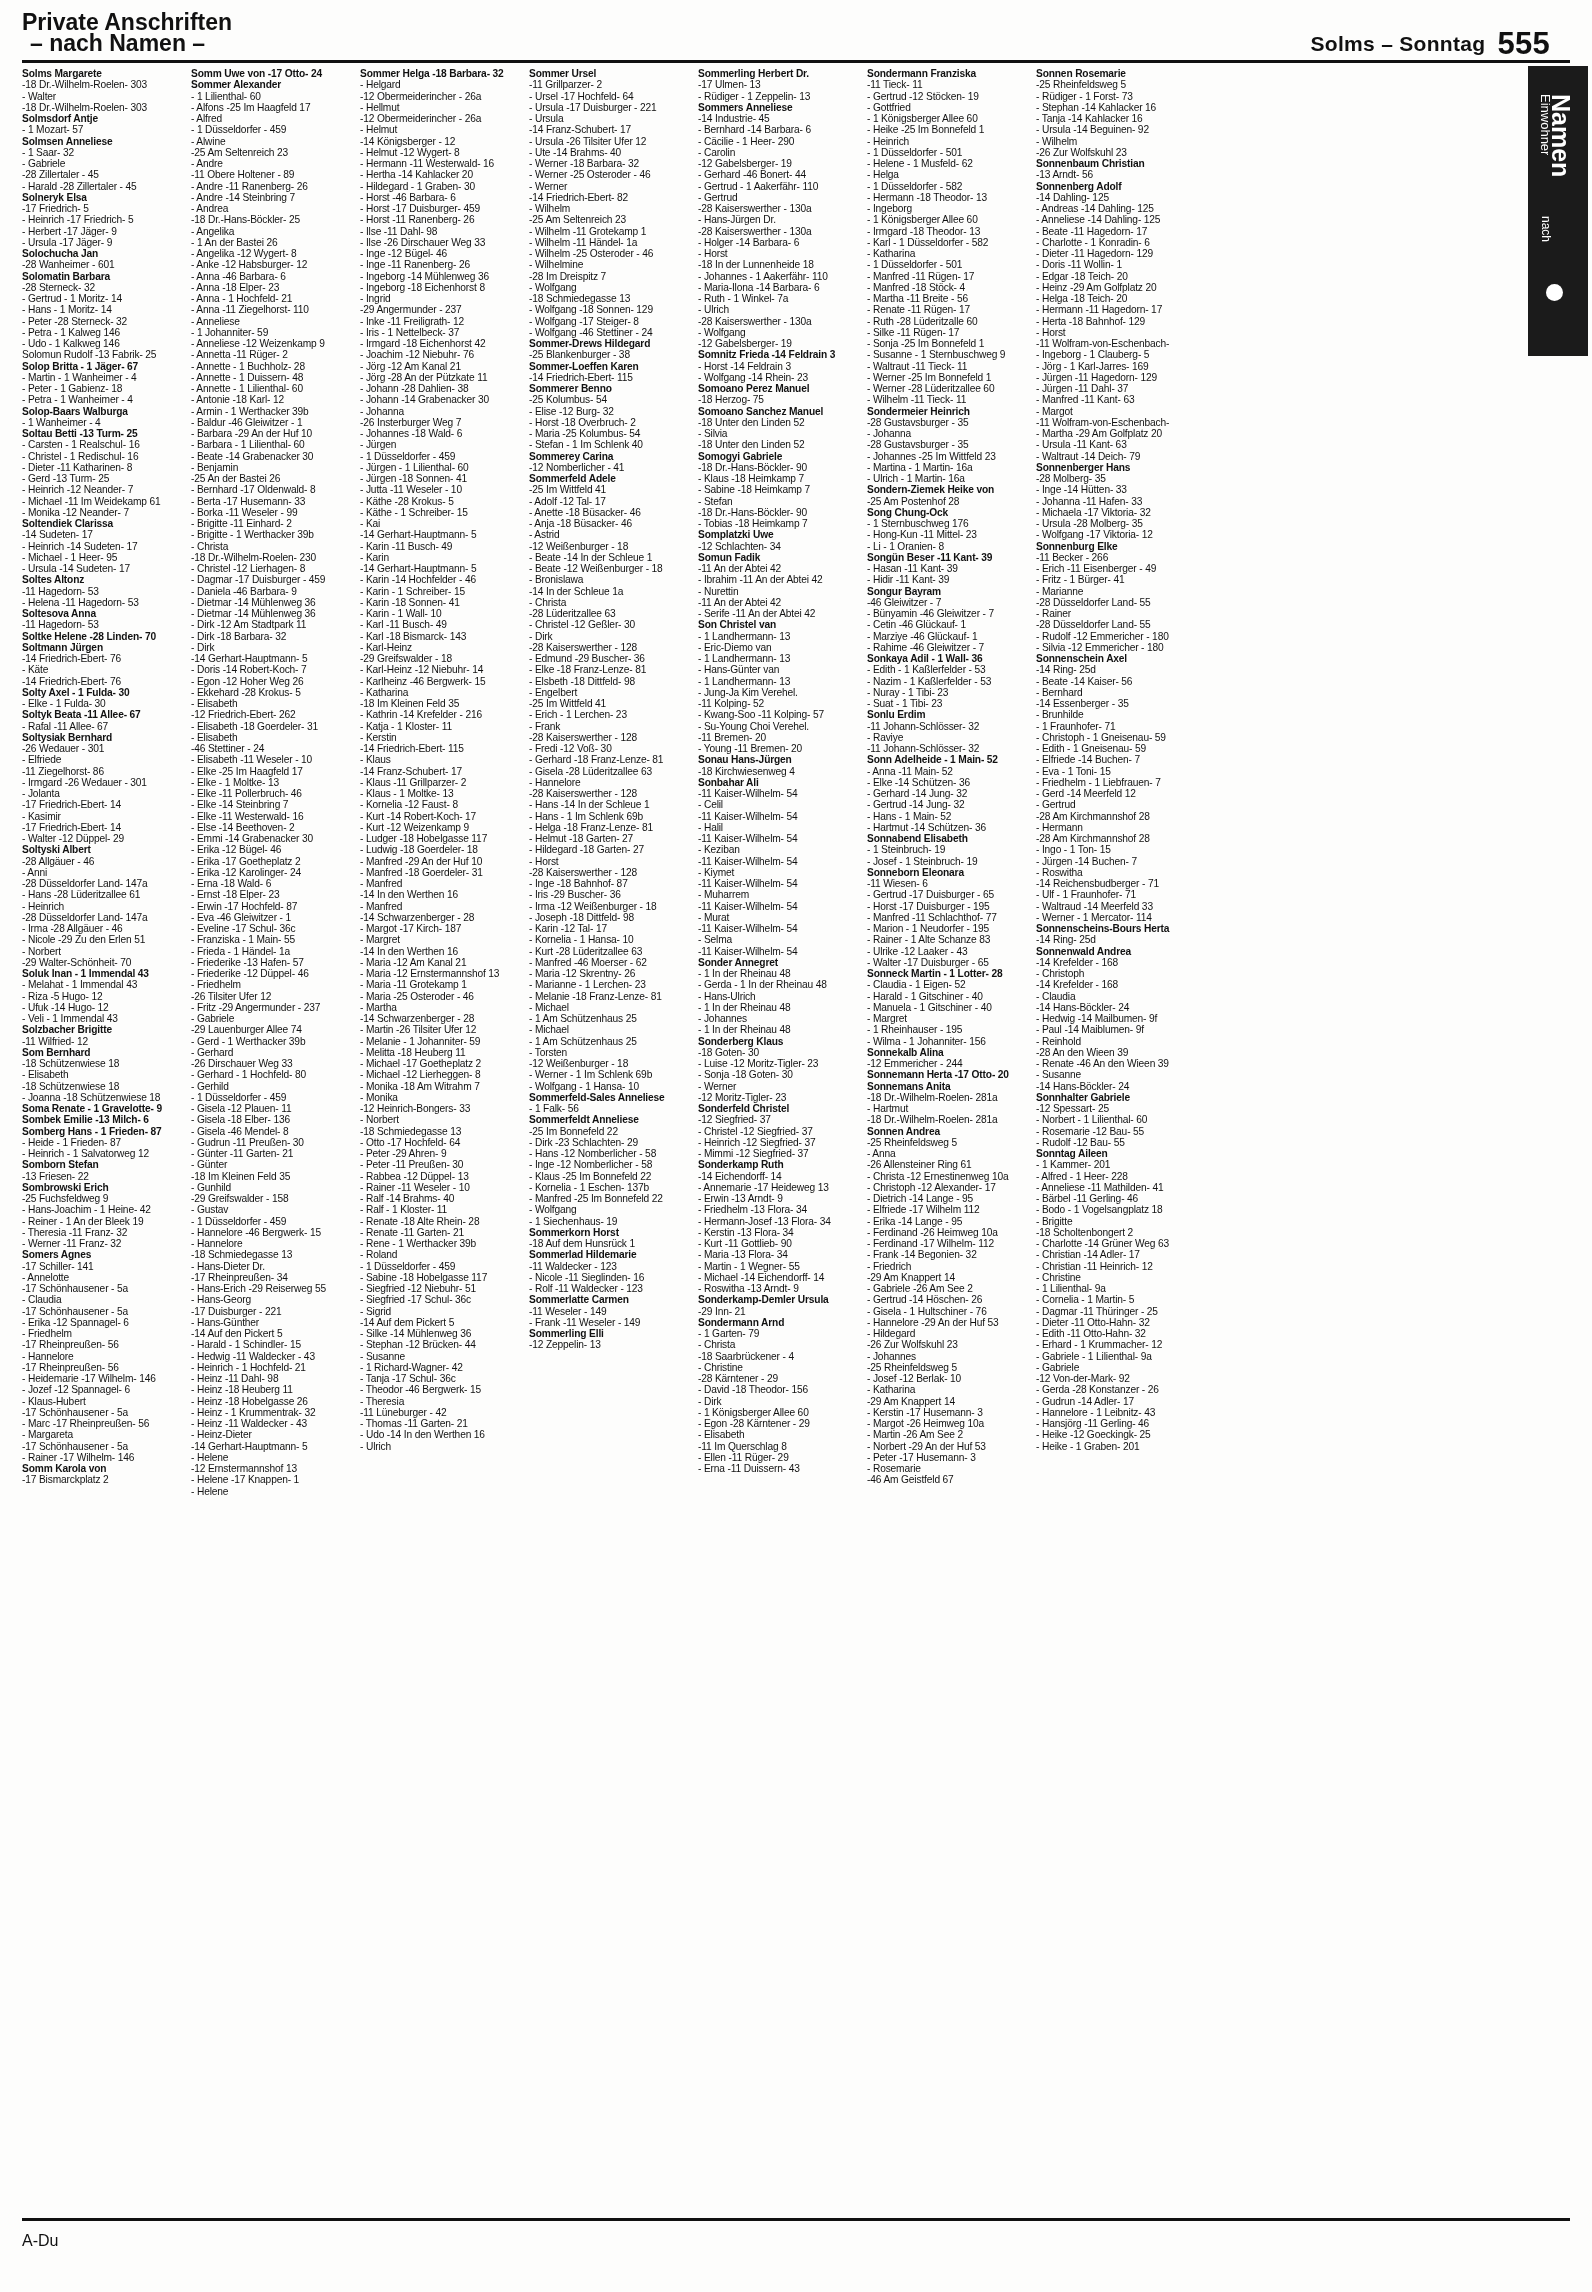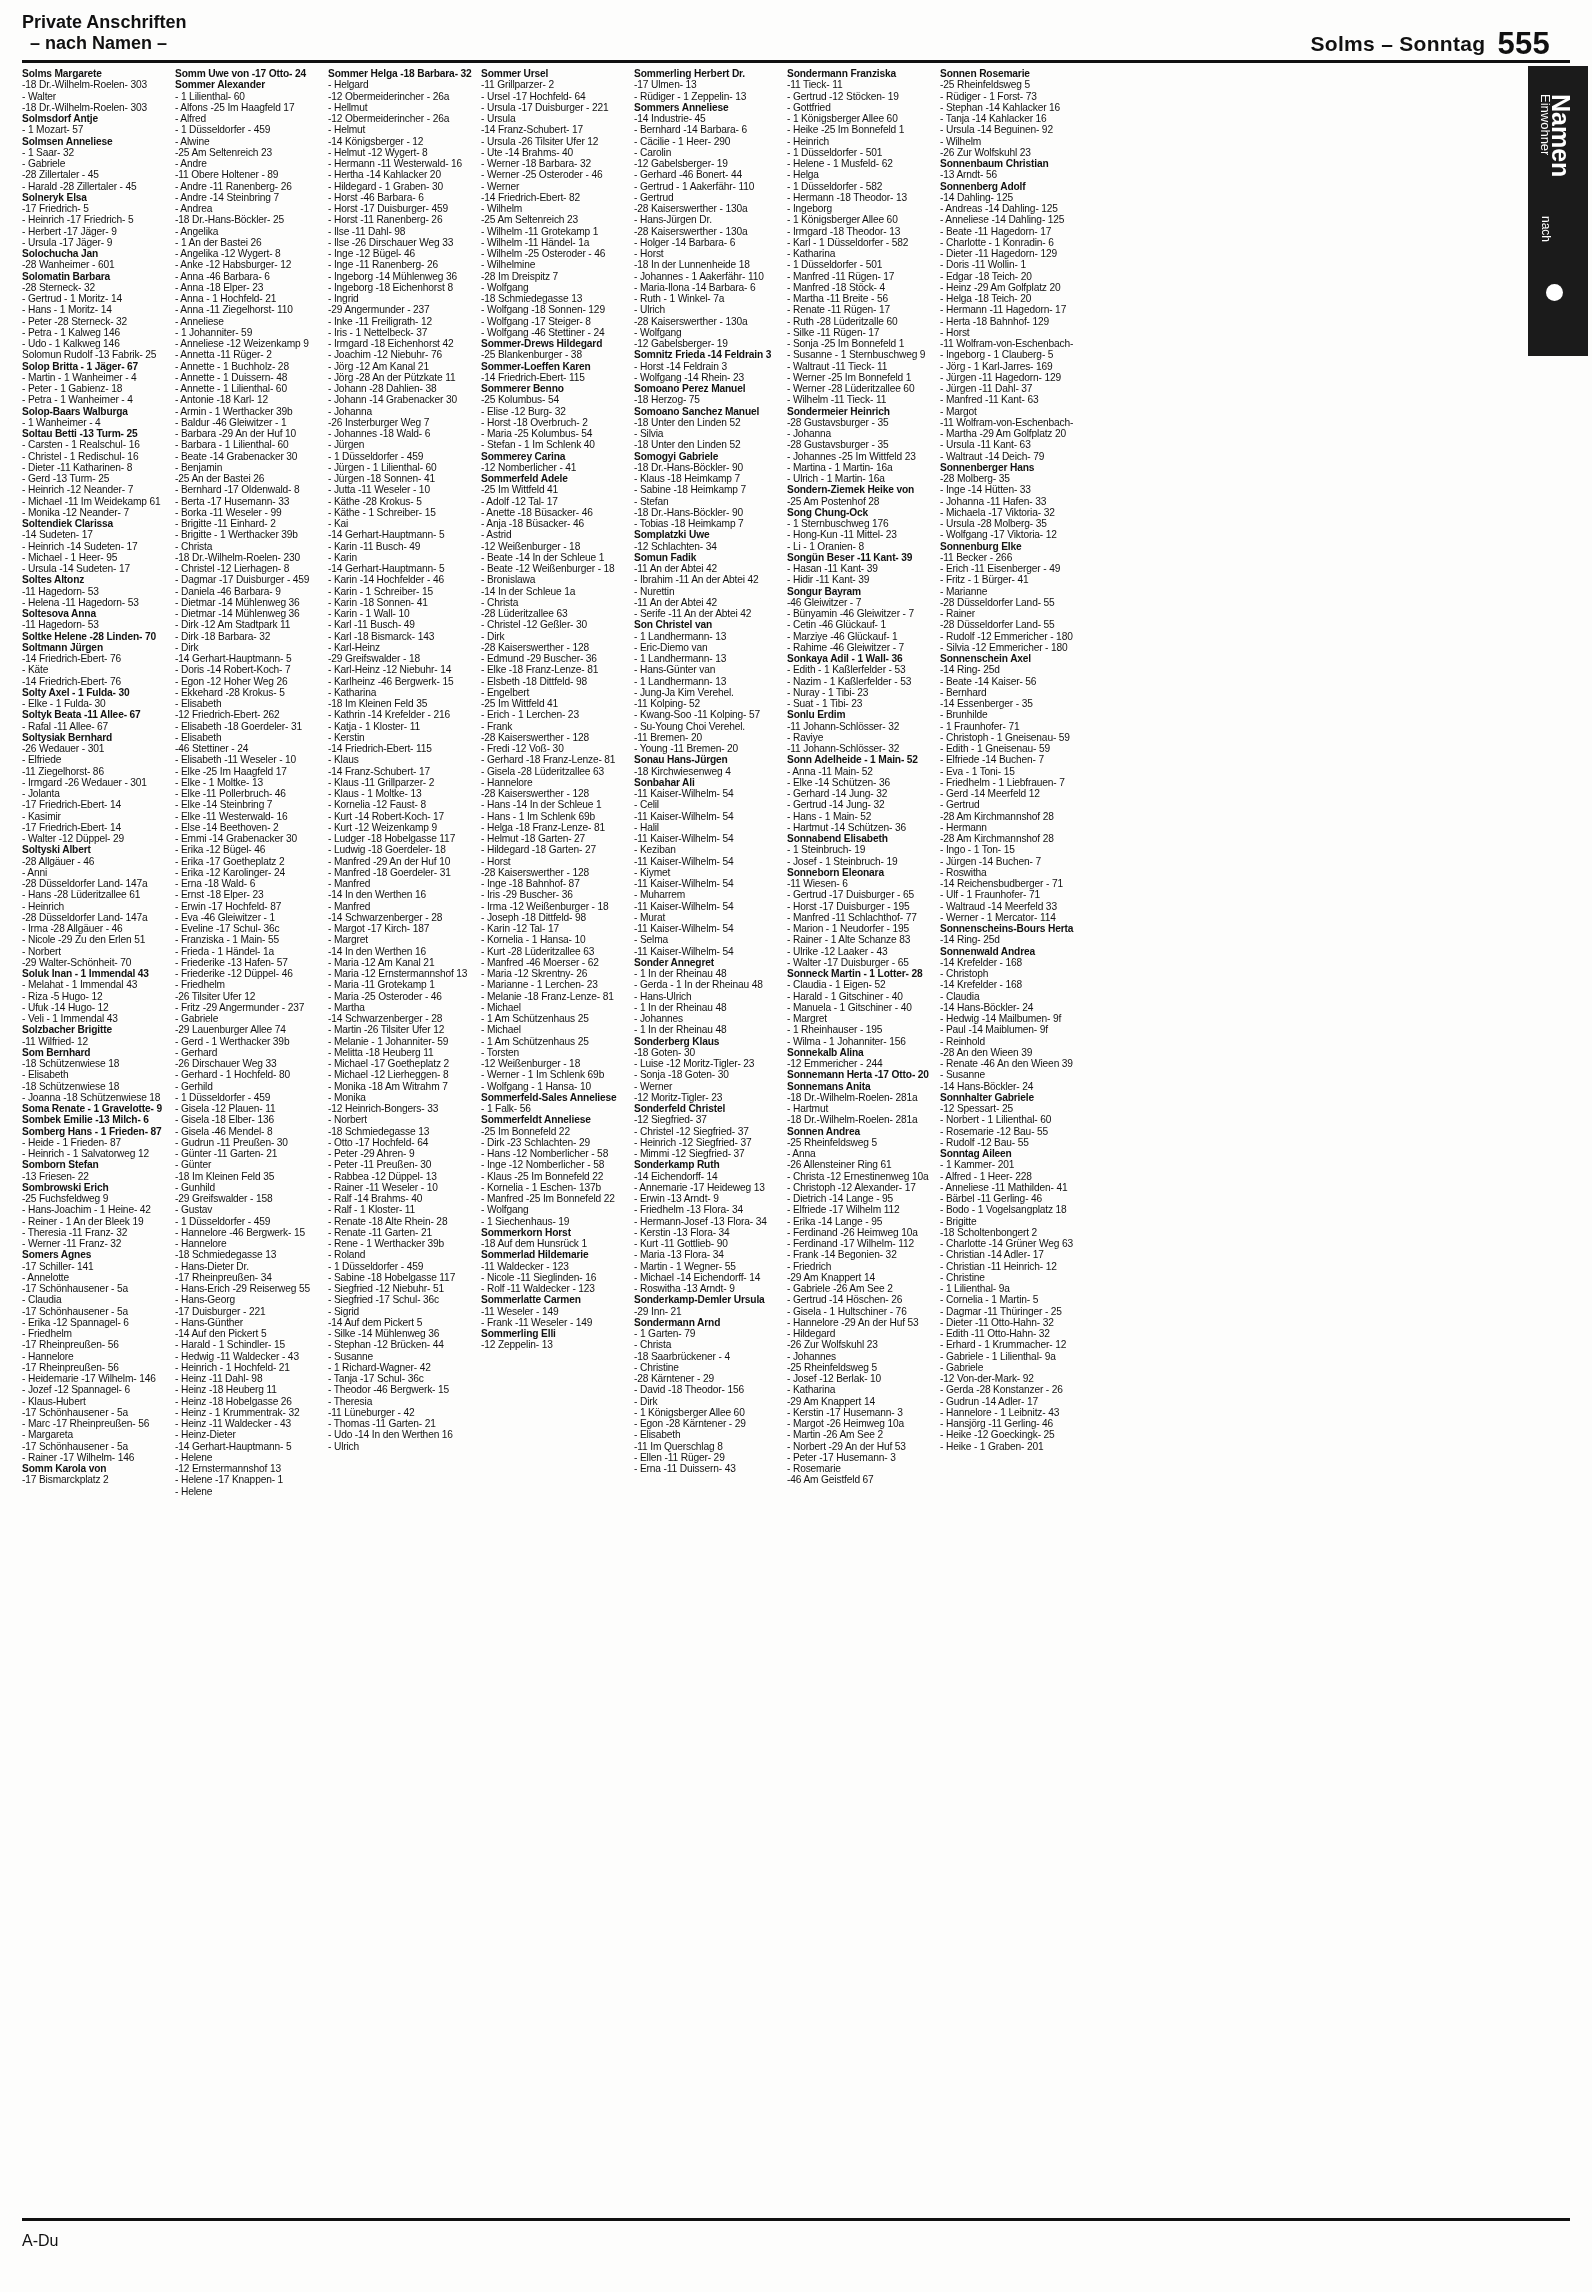--- a/index.html
+++ b/index.html
@@ -1,32 +1,32 @@
 <!DOCTYPE html>
 <html><head>
 <meta charset="utf-8">
 <style>
   html,body{margin:0;padding:0;background:#fff;}
   body{width:1592px;height:2292px;font-family:"Liberation Sans",sans-serif;color:#111;position:relative;overflow:hidden;}
   .page{position:absolute;left:0;top:0;width:1592px;height:2292px;background:#fdfdfc;}
   
   .hdr{position:absolute;left:22px;top:12px;width:1548px;height:50px;}
-  .hdr-left{position:absolute;left:0;top:0;font-weight:bold;font-size:18px;line-height:21px;}
+  .hdr-left{position:absolute;left:0;top:0;font-weight:bold;font-size:23px;line-height:21px;}
   .hdr-left .l2{padding-left:8px;}
   .hdr-right{position:absolute;right:20px;top:14px;font-weight:bold;font-size:21px;letter-spacing:.3px;}
   .hdr-right .pg{font-size:31px;vertical-align:-3px;margin-left:12px;}
   .hdr-rule{position:absolute;left:22px;top:60px;width:1548px;height:3px;background:#111;}
   
   .tab{position:absolute;right:4px;top:66px;width:60px;height:290px;background:#1b1b1b;color:#fff;}
   .tab .big{position:absolute;transform:rotate(90deg);transform-origin:left top;font-weight:bold;font-size:25px;left:47px;top:28px;white-space:nowrap;}
   .tab .small{position:absolute;transform:rotate(90deg);transform-origin:left top;font-size:13px;left:25px;top:28px;white-space:nowrap;}
   .tab .smaller{position:absolute;transform:rotate(90deg);transform-origin:left top;font-size:12px;left:25px;top:150px;white-space:nowrap;}
   .tab .dot{position:absolute;left:18px;top:218px;width:17px;height:17px;border-radius:50%;background:#fff;}
   
-  .cols{position:absolute;left:22px;top:68px;width:1480px;height:2120px;display:flex;gap:0;}
+  .cols{position:absolute;left:22px;top:68px;width:1480px;height:2120px;display:flex;gap:16px;}
   .col{width:148px;padding-right:5px;font-size:10.2px;line-height:11.25px;letter-spacing:-0.15px;}
   .col div{white-space:nowrap;overflow:hidden;}
   .b{font-weight:bold;}
   
   .foot-rule{position:absolute;left:22px;top:2218px;width:1548px;height:3px;background:#111;}
   .foot{position:absolute;left:22px;top:2228px;width:1548px;text-align:center;font-weight:bold;font-style:italic;font-size:25px;}
   .foot-left{position:absolute;left:22px;top:2232px;font-size:16px;}
 </style>
 </head>
 <body>

